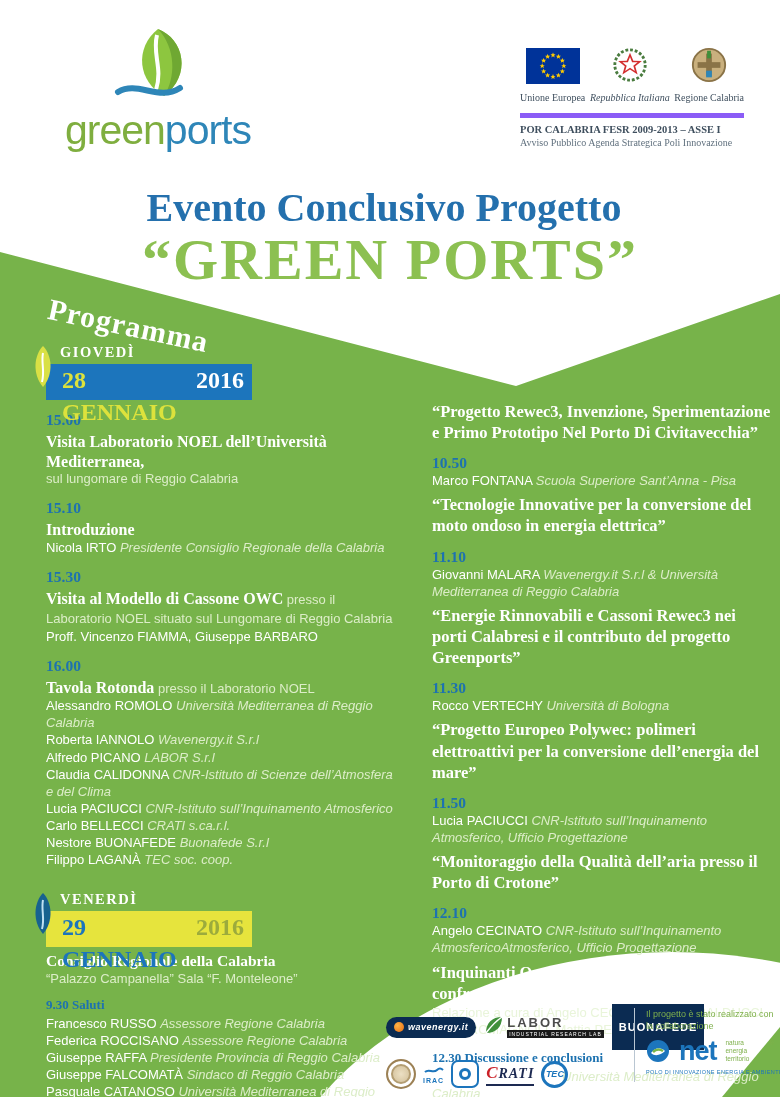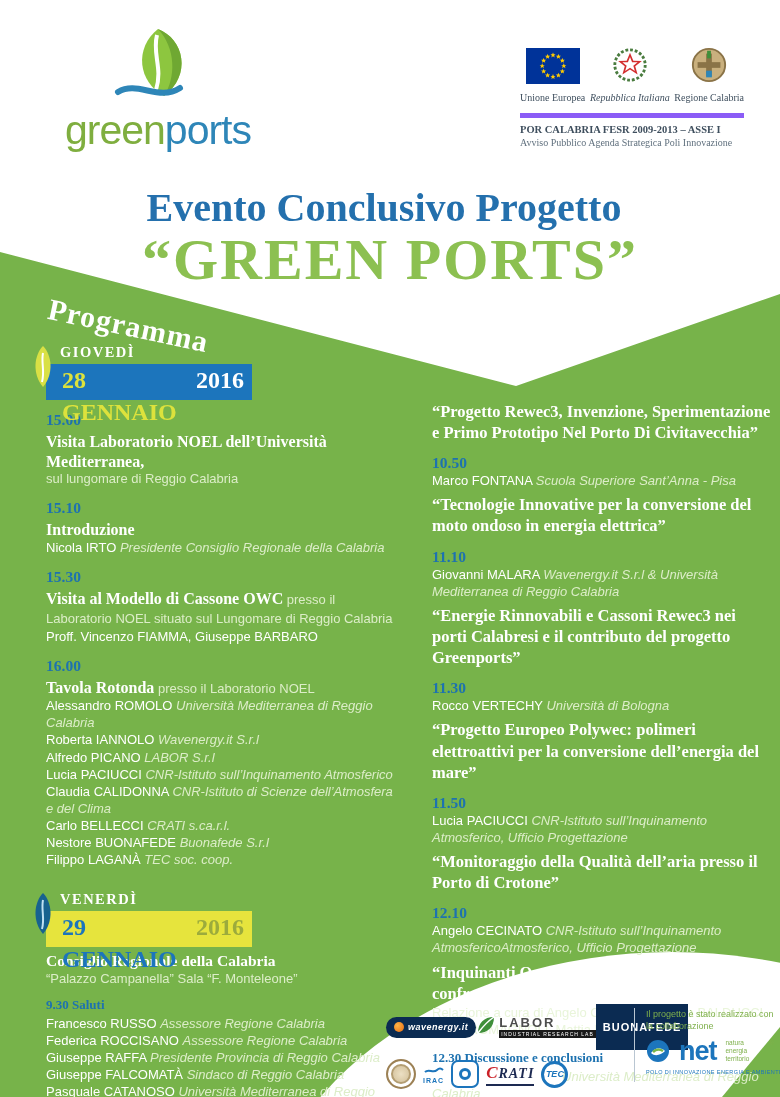--- a/index.html
+++ b/index.html
@@ -67,21 +67,21 @@
   .extra { font-size:13px; line-height:1.3; color:#ffffff; margin-top:1px; }
   .pline { font-size:13px; line-height:1.32; color:#ffffff; }
   .paff { font-style:italic; color:#dcedc8; }
   .sechead { font-family:"Liberation Serif",serif; font-weight:bold; font-size:13px; color:#1d72b0; margin-top:11px; margin-bottom:2px; }
   .venue-t { font-family:"Liberation Serif",serif; font-weight:bold; font-size:15.5px; margin-top:5px; }
   .venue-s { font-size:13px; color:#dcedc8; margin-top:1px; }
 
   .ttitle { font-family:"Liberation Serif",serif; font-weight:bold; font-size:16.5px; line-height:1.28; margin-top:5px; }
   
   .footer-logos { position:absolute; left:386px; top:1004px; width:242px; }
-  .lrow { display:flex; align-items:center; }
+  .lrow { display:flex; align-items:center; gap:8px; }
   .lrow2 { margin-top:9px; gap:7px; }
 
   .lg-wav { background:#0b2b52; color:#fff; border-radius:11px; height:21px; display:flex; align-items:center;
             gap:4px; padding:0 8px; font-size:9px; font-style:italic; font-weight:bold; letter-spacing:.5px; white-space:nowrap; }
   .wv-ic { width:10px; height:10px; border-radius:50%; background:radial-gradient(circle at 35% 35%, #ffb347, #e86a10); flex:0 0 auto; }
   .lg-labor { display:flex; align-items:center; gap:3px; }
   .labor-t { color:#4d4d4d; font-weight:bold; font-size:13px; letter-spacing:2px; line-height:1; }
   .labor-s { background:#1a1a1a; color:#fff; font-size:5px; letter-spacing:1px; padding:1px 2px; margin-top:1px; white-space:nowrap; }
   .lg-buona { background:#0b2b52; color:#fff; font-weight:bold; font-size:11px; letter-spacing:1px; padding:17px 7px; white-space:nowrap; }
 
@@ -225,22 +225,22 @@
     </div>
 
     <div class="event">
       <div class="time">16.00</div>
       <div class="etitle"><span>Tavola Rotonda</span><span class="plain"> presso il Laboratorio NOEL</span></div>
       <div class="people">
 
       <div class="pline"><span class="pname">Alessandro ROMOLO</span> <span class="paff">Università Mediterranea di Reggio Calabria</span></div>
           <div class="pline"><span class="pname">Roberta IANNOLO</span> <span class="paff">Wavenergy.it S.r.l</span></div>
           <div class="pline"><span class="pname">Alfredo PICANO</span> <span class="paff">LABOR S.r.l</span></div>
+          <div class="pline"><span class="pname">Claudia CALIDONNA</span> <span class="paff">CNR-Istituto di Scienze dell’Atmosfera e del Clima</span></div>
           <div class="pline"><span class="pname">Lucia PACIUCCI</span> <span class="paff">CNR-Istituto sull’Inquinamento Atmosferico</span></div>
-          <div class="pline"><span class="pname">Claudia CALIDONNA</span> <span class="paff">CNR-Istituto di Scienze dell’Atmosfera e del Clima</span></div>
           <div class="pline"><span class="pname">Carlo BELLECCI</span> <span class="paff">CRATI s.ca.r.l.</span></div>
           <div class="pline"><span class="pname">Nestore BUONAFEDE</span> <span class="paff">Buonafede S.r.l</span></div>
           <div class="pline"><span class="pname">Filippo LAGANÀ</span> <span class="paff">TEC soc. coop.</span></div>
         </div>
     </div>
 
     <div class="dayhead" style="margin-top:22px;">
       <span class="leaf-badge">
         <svg width="26" height="52" viewBox="0 0 26 52">
           <path d="M13,2 C22,11 24,30 13,43 C2,30 4,11 13,2 Z" fill="#17628f"></path>

